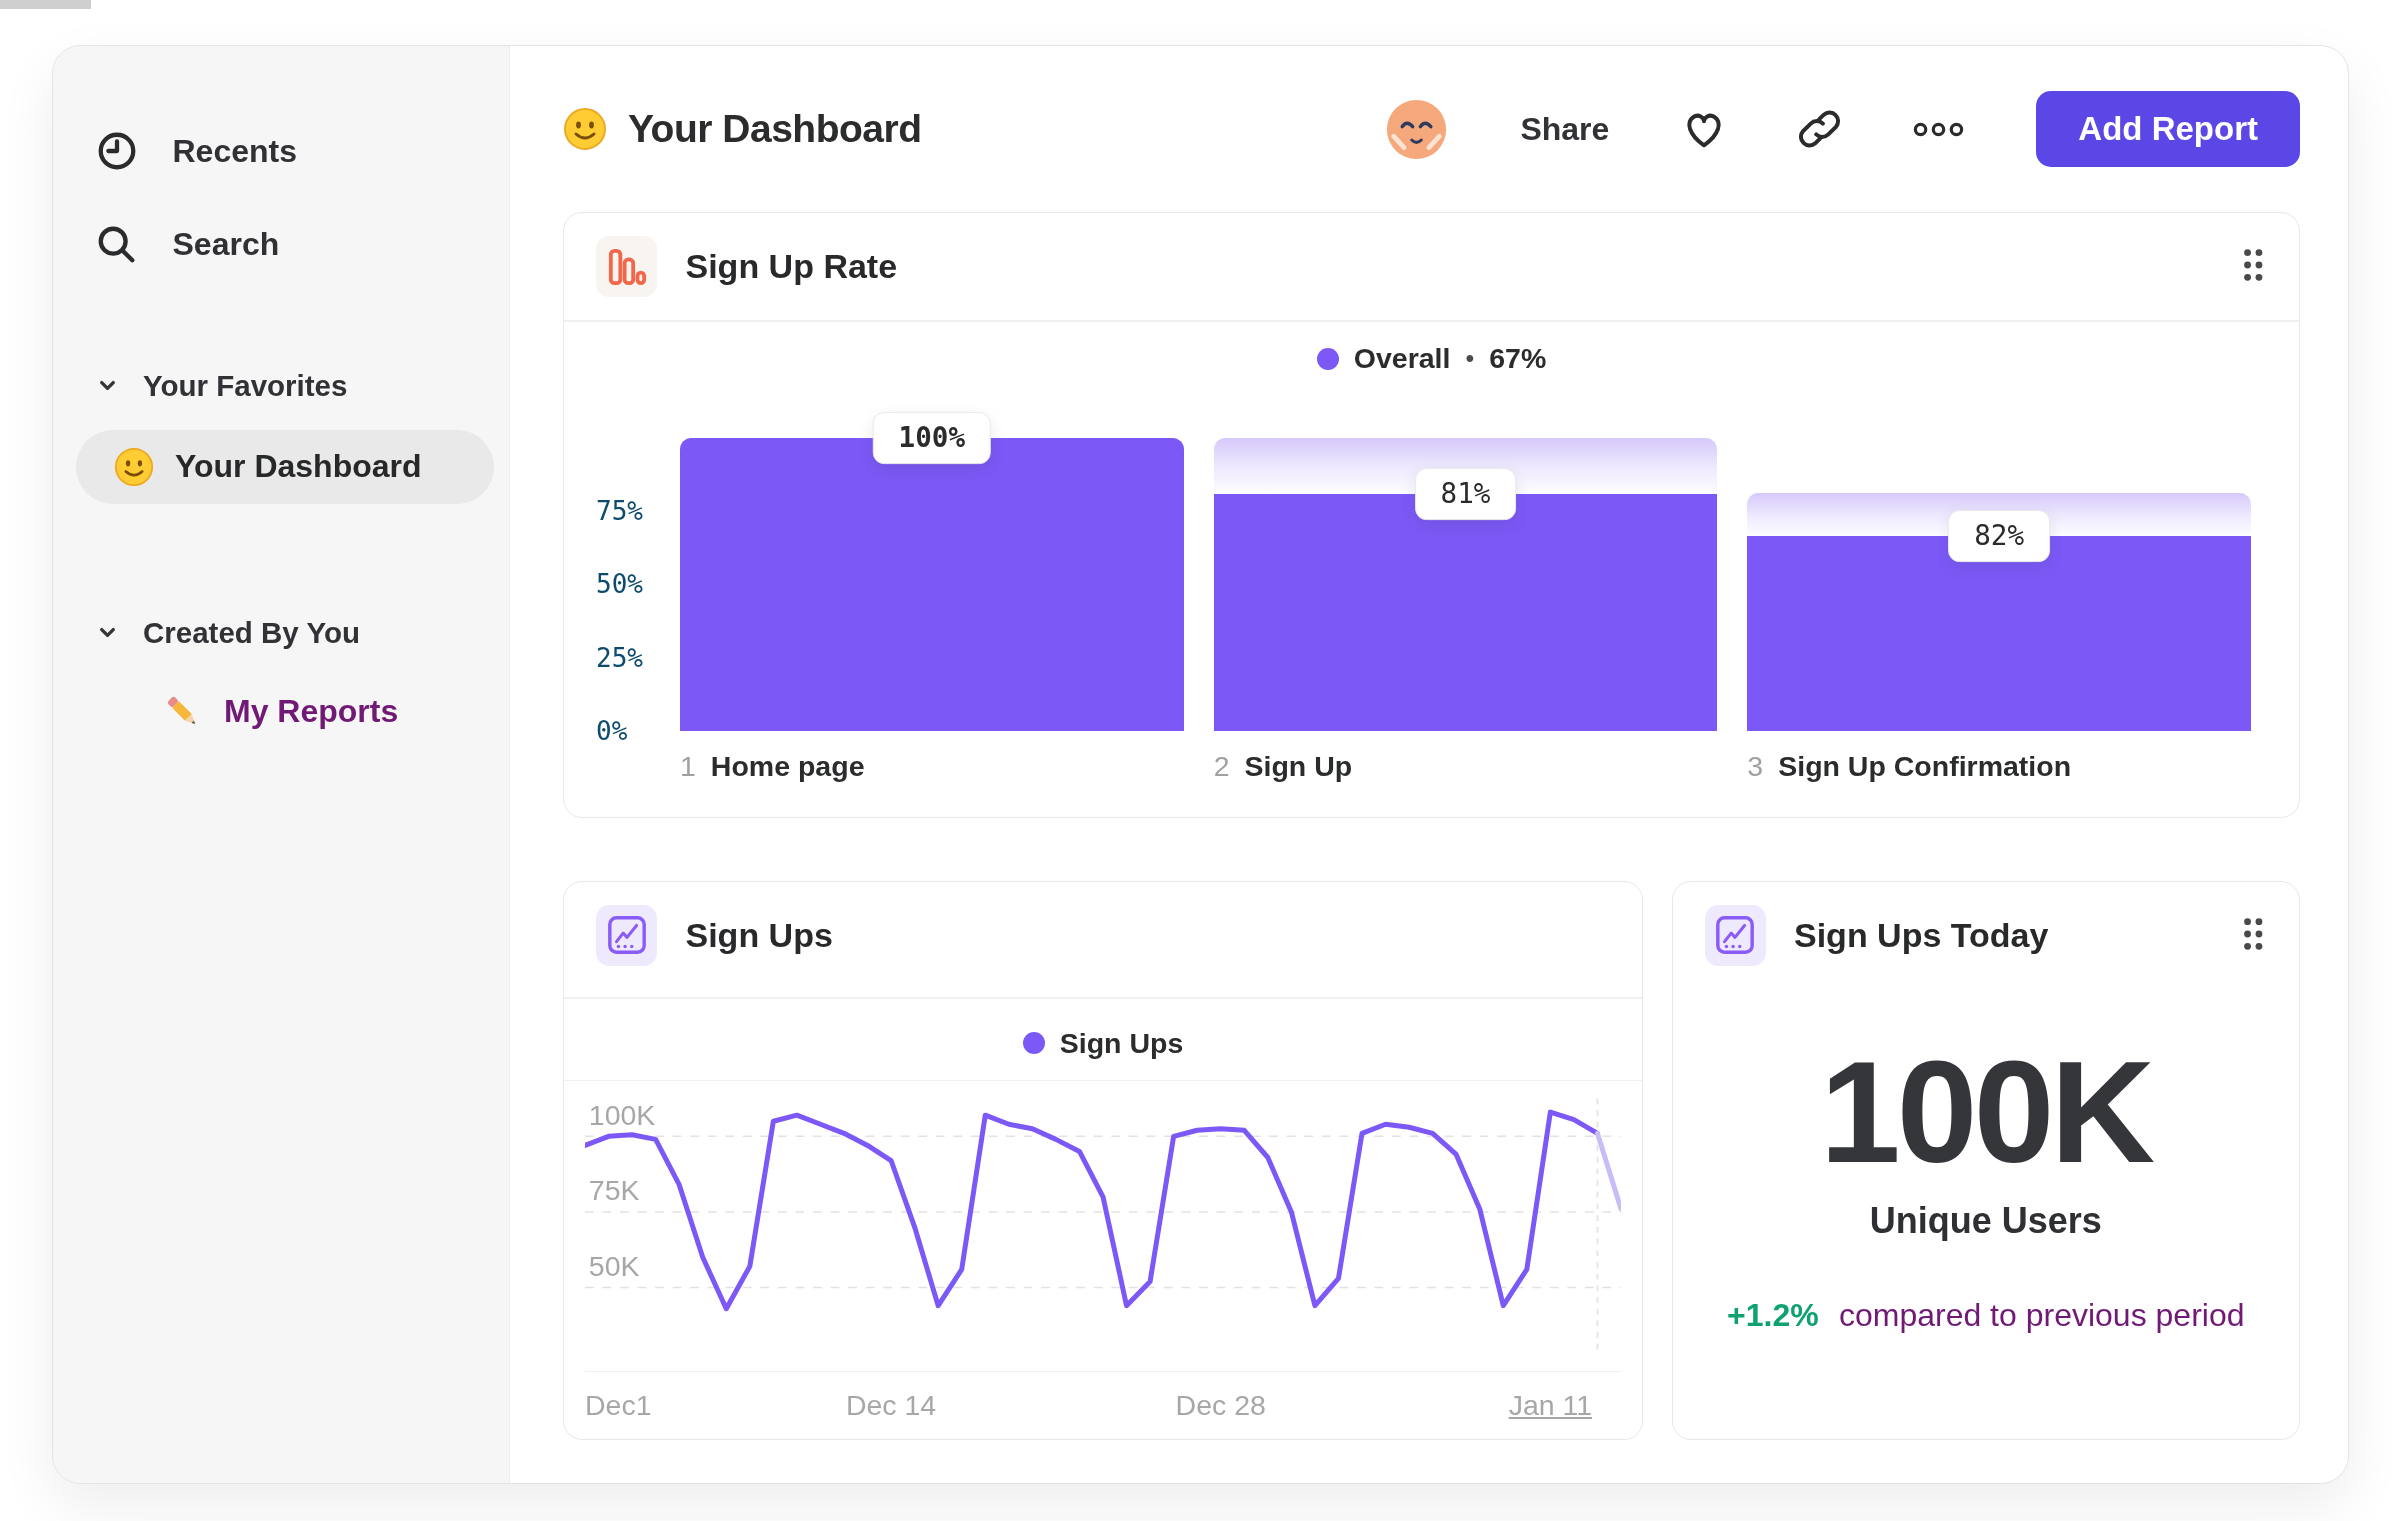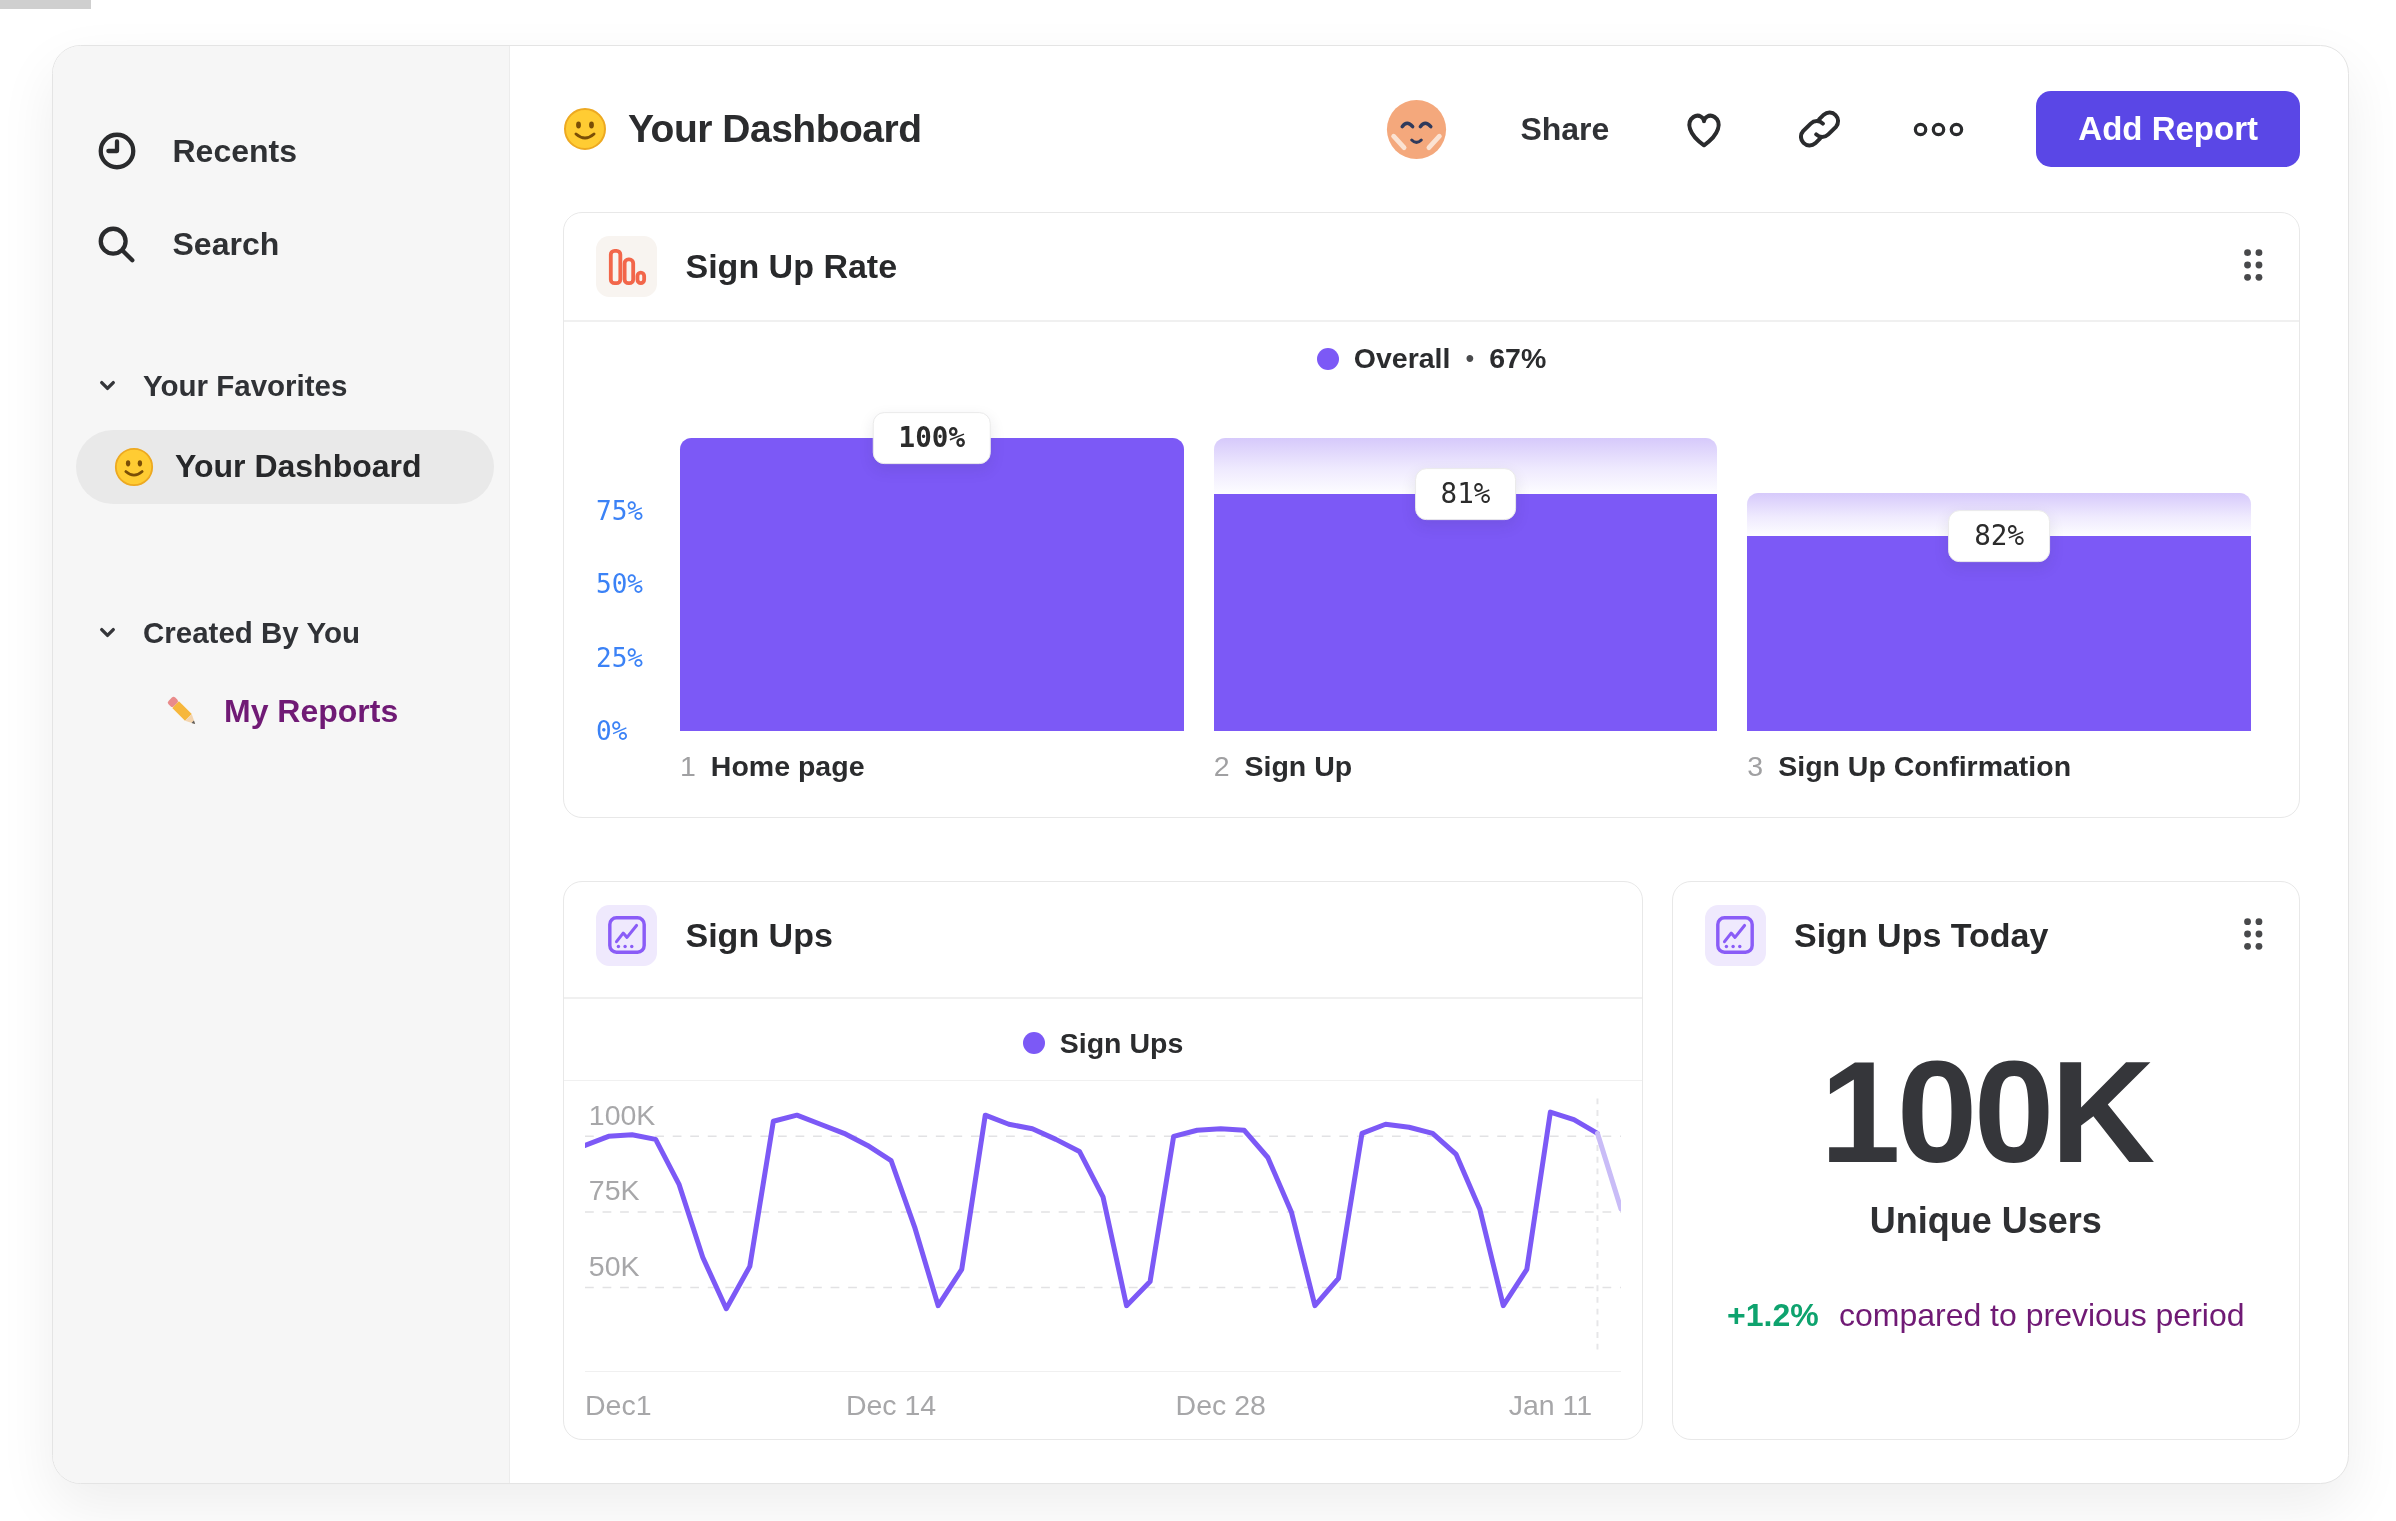--- a/index.html
+++ b/index.html
@@ -56,21 +56,21 @@
   .funnel-plot { position:relative; padding:19px 48px 34px 116px; }
   .f-bars { display:flex; gap:30px; height:316px; align-items:flex-end; }
   .f-col { flex:1; position:relative; height:316px; }
   .f-solid { position:absolute; left:0; right:0; bottom:0; background:#7c59f6; }
   .f-solid.rounded { border-radius:11.4px 11.4px 0 0; }
   .f-drop { position:absolute; left:0; right:0; border-radius:11.4px 11.4px 0 0;
     background:linear-gradient(180deg,#d6c9fb 0%,#efeafe 55%,#fdfdff 100%); }
   .f-badge { position:absolute; left:50%; background:#fff; border:1.9px solid #eaeaea; border-radius:11.4px;
     padding:8.6px 25px; font-size:27.6px; color:#2b2b2b; box-shadow:0 5.7px 15px rgba(40,40,60,.10);
     font-family:"DejaVu Sans Mono",monospace; white-space:nowrap; }
-  .f-ylab { position:absolute; left:32px; transform:translateY(-50%); font-size:26px; color:#3b82f6;
+  .f-ylab { position:absolute; left:32px; transform:translateY(-50%); font-size:26px; color:#0c4a6e;
     font-family:"DejaVu Sans Mono",monospace; }
   .f-cats { display:flex; gap:30px; margin-top:19px; }
   .f-cat { flex:1; font-size:28.5px; }
   .f-cat .num { color:#a0a0a2; font-weight:500; margin-right:15px; }
   .f-cat .name { color:#2b2c2e; font-weight:600; }
 
   
   .bottom-row { display:flex; gap:28.5px; height:559px; }
   .line-card { width:1080px; display:flex; flex-direction:column;gap:8px; }
   .line-legend { border-bottom:1.9px solid #f0f0f0; }
@@ -285,21 +285,21 @@
               <line x1="0" x2="1063" y1="265.035294117647" y2="265.035294117647" stroke="#e2e2e4" stroke-width="2" stroke-dasharray="9 9"></line>
               <line x1="1038.840909090909" x2="1038.840909090909" y1="6" y2="352" stroke="#e6e6e8" stroke-width="2" stroke-dasharray="8 8"></line>
               <polyline points="0,70.4 24.15909090909091,57.976470588235294 48.31818181818182,55.90588235294118 72.47727272727272,62.117647058823536 96.63636363636364,124.23529411764707 120.79545454545455,223.6235294117647 144.95454545454544,294.02352941176474 169.11363636363637,236.0470588235294 193.27272727272728,37.27058823529412 217.4318181818182,28.988235294117647 241.5909090909091,41.411764705882355 265.75,53.83529411764707 289.9090909090909,70.4 314.0681818181818,91.10588235294118 338.22727272727275,182.21176470588236 362.3863636363636,289.88235294117646 386.54545454545456,240.18823529411765 410.70454545454544,28.988235294117647 434.8636363636364,41.411764705882355 459.02272727272725,47.6235294117647 483.1818181818182,62.117647058823536 507.3409090909091,78.68235294117648 531.5,140.8 555.6590909090909,289.88235294117646 579.8181818181818,256.7529411764706 603.9772727272727,57.976470588235294 628.1363636363636,49.694117647058825 652.2954545454545,47.6235294117647 676.4545454545455,49.694117647058825 700.6136363636364,86.96470588235294 724.7727272727273,161.50588235294117 748.9318181818182,289.88235294117646 773.0909090909091,252.61176470588236 797.25,53.83529411764707 821.4090909090909,41.411764705882355 845.5681818181818,45.55294117647059 869.7272727272727,53.83529411764707 893.8863636363636,82.82352941176471 918.0454545454545,157.36470588235295 942.2045454545455,289.88235294117646 966.3636363636364,240.18823529411765 990.5227272727273,24.847058823529412 1014.6818181818182,35.2 1038.840909090909,53.83529411764707" fill="none" stroke="#7C59F6" stroke-width="5" stroke-linejoin="round" stroke-linecap="round" vector-effect="non-scaling-stroke"></polyline>
               <polyline points="1038.840909090909,53.83529411764707 1063,157.36470588235295" fill="none" stroke="#C9BCF7" stroke-width="5" stroke-linejoin="round" stroke-linecap="round" vector-effect="non-scaling-stroke"></polyline>
             </svg>
           </div>
         <div class="line-xaxis" id="line-xaxis">
             <span class="l-xlab" style="left: 0%;">Dec1</span>
             <span class="l-xlab" style="left: 29.5455%; transform: translateX(-50%);">Dec 14</span>
             <span class="l-xlab" style="left: 61.3636%; transform: translateX(-50%);">Dec 28</span>
-            <span class="l-xlab" style="left: 93.1818%; transform: translateX(-50%);">Jan 11</span>
+            <span class="l-xlab" style="left: 93.1818%; transform: translateX(-50%); text-decoration: underline;">Jan 11</span>
           </div>
       </div>
 
       <div class="card metric-card">
         <div class="card-head">
           <span class="icon-tile tile-lav">
             <svg width="42" height="42" viewBox="0 0 44 44" fill="none">
                 <rect x="4" y="4" width="36" height="36" rx="7" stroke="#8a5cf7" stroke-width="3.6"></rect>
                 <polyline points="11,29 18,20 22,24.5 32,12" stroke="#8a5cf7" stroke-width="3.2" fill="none" stroke-linecap="round" stroke-linejoin="round"></polyline>
                 <circle cx="13" cy="34" r="1.8" fill="#8a5cf7"></circle>

